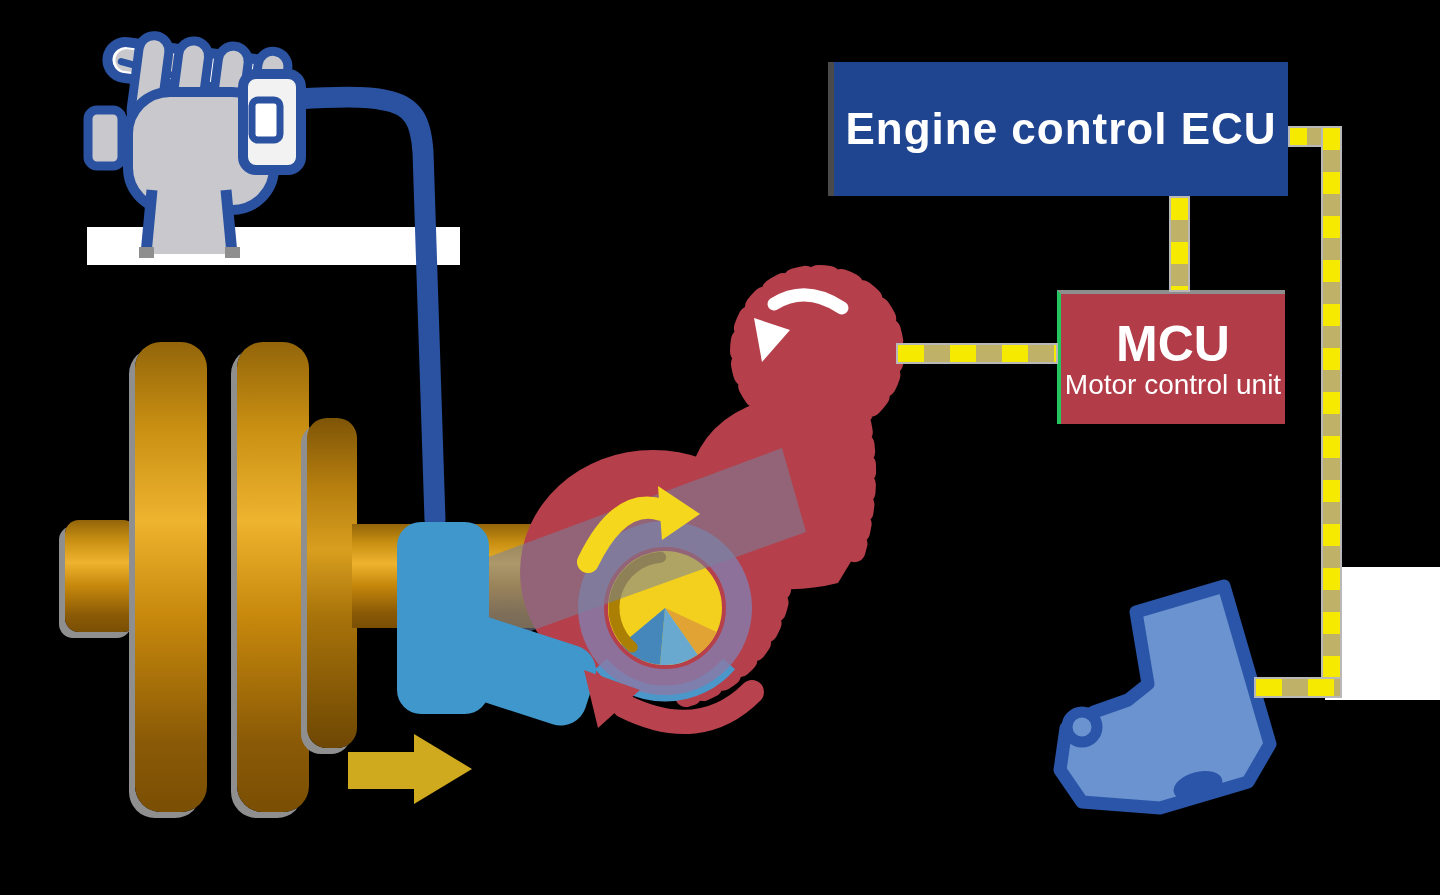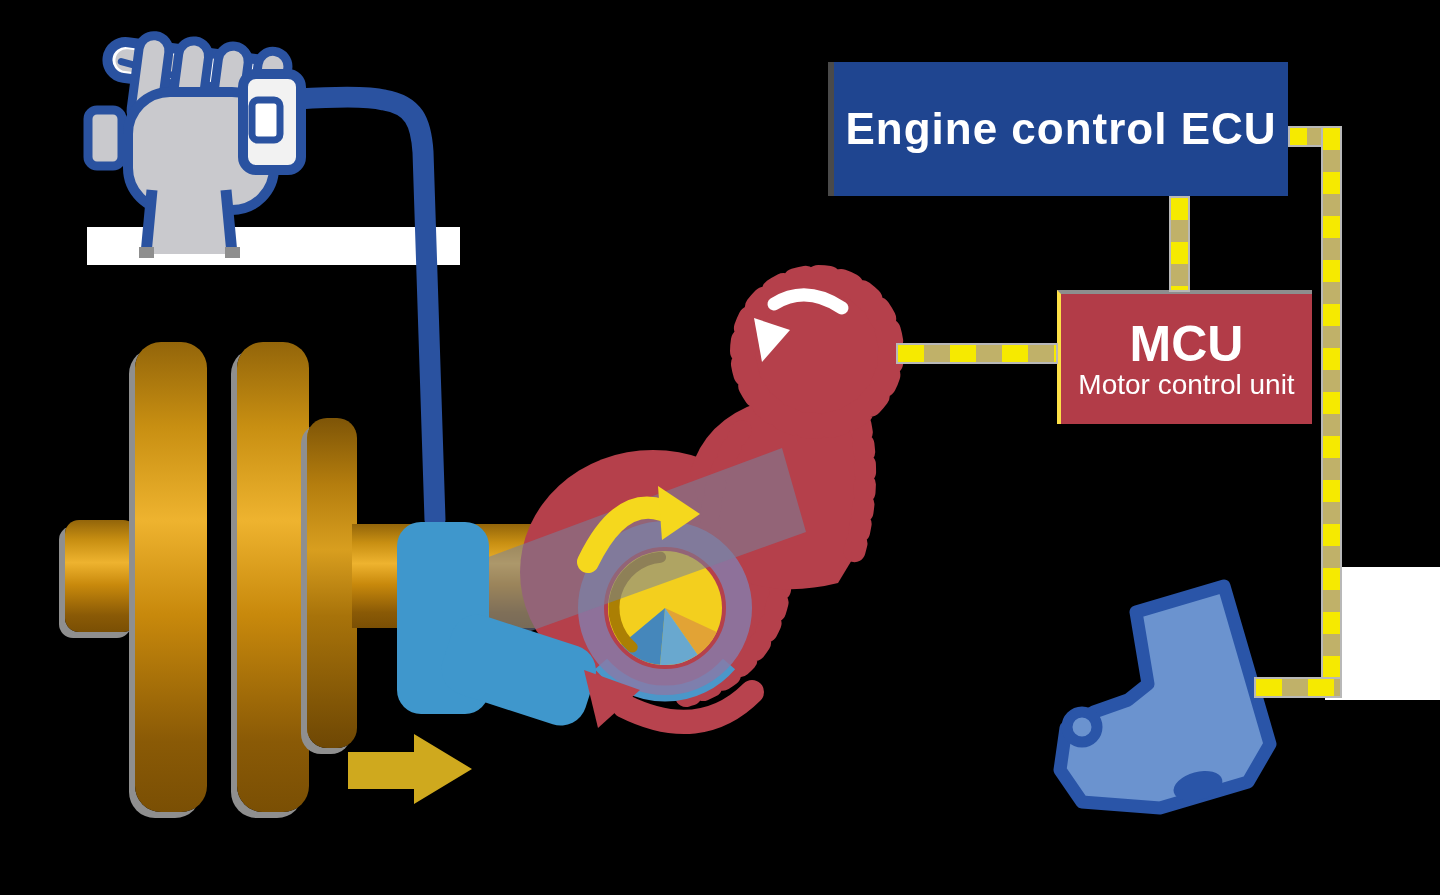--- a/index.html
+++ b/index.html
@@ -8,22 +8,22 @@
   .abs{position:absolute;}
   .white-patch{background:#fff;}
   .gold{background:linear-gradient(180deg,#93650a 0%,#c88f12 18%,#eeb32f 38%,#c8890c 58%,#8a5a06 85%,#7a4f04 100%);
         box-shadow:-6px 6px 0 #8f8f8f;}
   .gold-dark{background:linear-gradient(180deg,#7e5507 0%,#b47d0e 20%,#d89e1f 40%,#a8730a 60%,#6e4704 100%);
         box-shadow:-6px 6px 0 #8f8f8f;}
   .box-label{display:flex;align-items:center;justify-content:center;color:#fff;
         text-align:right;box-sizing:border-box;}
   #ecu-box{left:828px;top:62px;width:460px;height:134px;background:#1f4590;
         border-left:6px solid #4a4a4a;font-weight:bold;font-size:44px;letter-spacing:1px;}
-  #mcu-box{left:1057px;top:290px;width:255px;height:134px;background:#b23c48;
-        border-top:4px solid #8e8e8e;border-left:4px solid #fde047;flex-direction:column;}
+  #mcu-box{left:1057px;top:290px;width:228px;height:134px;background:#b23c48;
+        border-top:4px solid #8e8e8e;border-left:4px solid #22c55e;flex-direction:column;}
   #mcu-box .mcu-title{font-weight:bold;font-size:50px;line-height:52px;}
   #mcu-box .mcu-sub{font-size:28px;line-height:30px;}
   .dash-h{height:21px;border:2px solid #b8b8b8;box-sizing:border-box;
         background:repeating-linear-gradient(90deg,#f6ea00 0 26px,#c0b169 26px 52px);}
   .dash-v{width:21px;border:2px solid #b8b8b8;box-sizing:border-box;
         background:repeating-linear-gradient(180deg,#f6ea00 0 22px,#c0b169 22px 44px);}
   svg{position:absolute;left:0;top:0;}
 </style>
 </head>
 <body>

